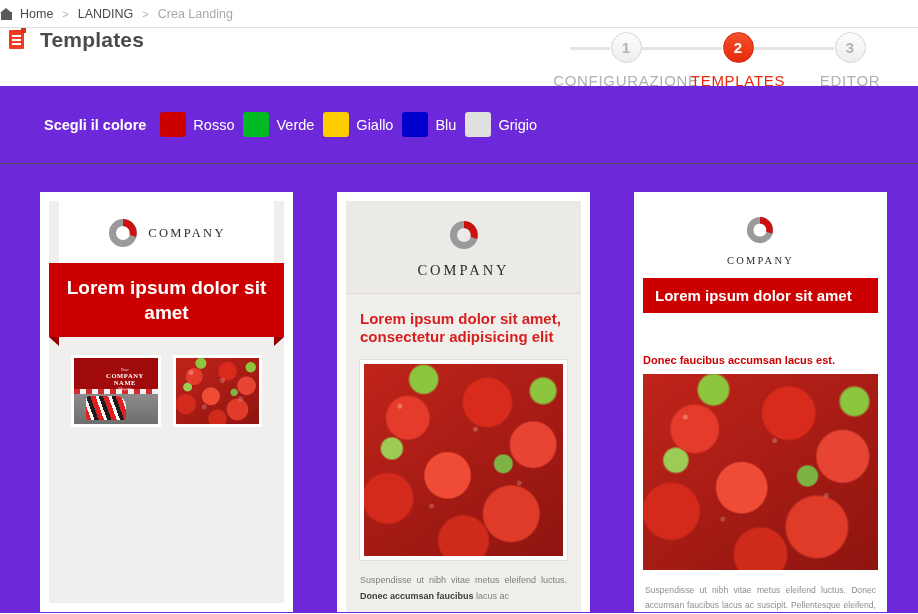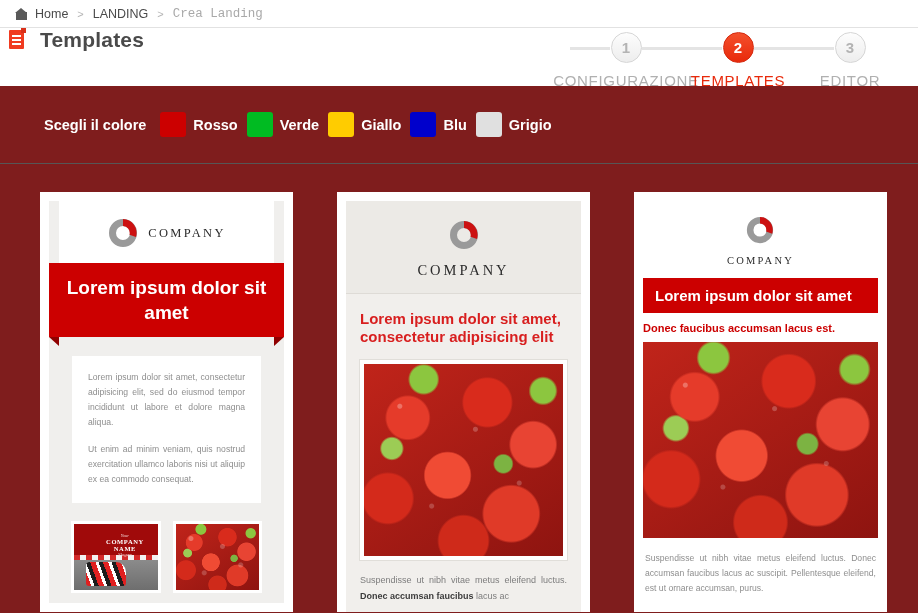--- a/index.html
+++ b/index.html
@@ -7,37 +7,37 @@
     width: 918px; height: 614px;
     font-family: "Liberation Sans", sans-serif;
     background: #ffffff;
     overflow: hidden;
   }
 
   
   .breadcrumb {
     height: 28px;
     display: flex; align-items: center;
-    padding-left: 15px;
+    padding-left: 0;
     background: #fff;
     border-bottom: 1px solid #e2e2e2;
     font-size: 12.5px;
   }
   .home-icon { width: 13px; height: 12px; position: relative; margin-right: 7px; }
   .home-icon::before {
     content:""; position:absolute; left:1px; top:4px; width:11px; height:8px;
     background:#595959;
   }
   .home-icon::after {
     content:""; position:absolute; left:0px; top:0px;
     border-left:6.5px solid transparent; border-right:6.5px solid transparent;
     border-bottom:5px solid #595959;
   }
   .crumb { color:#4a4a4a; }
-  .crumb.active { color:#a9a9a9;font-family:Liberation Mono, monospace; }
+  .crumb.active { color:#a9a9a9; }
   .crumb-sep { color:#b5b5b5; margin:0 9px; font-size:11px; }
 
   
   .titlebar {
     height: 58px; background:#fff;
     display:flex; 
     padding-left: 9px;
     position: relative;
   }
   .doc-icon { width:17px; height:21px; position:relative; flex:0 0 auto; }
@@ -85,39 +85,39 @@
   .step .line.left { left:0; right:50%; margin-right:16px; }
   .step .line.right { right:0; left:50%; margin-left:16px; }
   .step .step-label {
     margin-top:9px; font-size:15px; letter-spacing:.7px;
     color:#b0b0b0; font-weight:500;
   }
   .step.current .step-label { color:#e8290b; }
 
   
   .dark {
-    background:#7f1d1d;
+    background:#6d28d9;
     height: calc(614px - 87px);
     position:relative;
   }
   .colorbar {
     height: 78px;
     display:flex; align-items:center;
     padding-left: 44px;
     border-bottom:1px solid #565656;
   }
   .color-label {
     color:#fff; font-size:14.5px; font-weight:bold; margin-right:14px;
   }
   .swatch-group { display:flex; align-items:center; }
   .swatch {
     width:26px; height:25px; border-radius:3px; cursor:pointer;
   }
   .swatch-name {
-    color:#fff; font-size:14.5px; font-weight:bold;
+    color:#fff; font-size:14.5px; font-weight:normal;
     margin:0 9px 0 7px;
   }
 
   
   .cards {
     display:flex; gap:44px;
     padding: 28px 0 0 40px;
   }
   .card {
     width:253px; background:#fff;
@@ -222,21 +222,21 @@
   .c2-text b { color:#3c3c3c; }
 
   
   .c3-head { text-align:center; padding:14px 0 12px; }
   .c3-head .company-txt { display:block; margin-top:4px; font-size:10.5px; letter-spacing:2.2px; }
   .c3-bar {
     background:#cc0000; color:#fff; font-size:15px; font-weight:bold;
     padding:9px 12px; margin:0 0 0 0;
   }
   .c3-sub {
-    color:#cc0000; font-size:11px; font-weight:bold; padding:9px 0 8px;
+    color:#cc0000; font-size:11px; font-weight:bold; padding:9px 0 8px;margin-top:32px;
   }
   .c3-photo { height:196px; }
   .c3-text {
     padding:13px 2px 0; font-size:8.6px; line-height:15px;
     color:#8e8e8e; text-align:justify;
   }
 </style>
 </head>
 <body>
 
@@ -311,24 +311,20 @@
               </svg>
             </span>
             <span class="company-txt">COMPANY</span>
           </div>
         </div>
 
         <div class="ribbon">
           <div class="ribbon-body">Lorem ipsum dolor sit amet</div>
         </div>
 
-        <div class="c1-body">
-          <p>Lorem ipsum dolor sit amet, consectetur adipisicing elit, sed do eiusmod tempor incididunt ut labore et dolore magna aliqua.</p>
-          <p>Ut enim ad minim veniam, quis nostrud exercitation ullamco laboris nisi ut aliquip ex ea commodo consequat.</p>
-        </div>
 
         <div class="c1-thumbs">
           <div class="thumb thumb-car">
             <span class="sky"></span>
               <span class="kerb"></span>
               <span class="road"></span>
               <span class="car"></span>
             <span class="cname">
               <i>Your</i>
               <b>COMPANY NAME</b>

